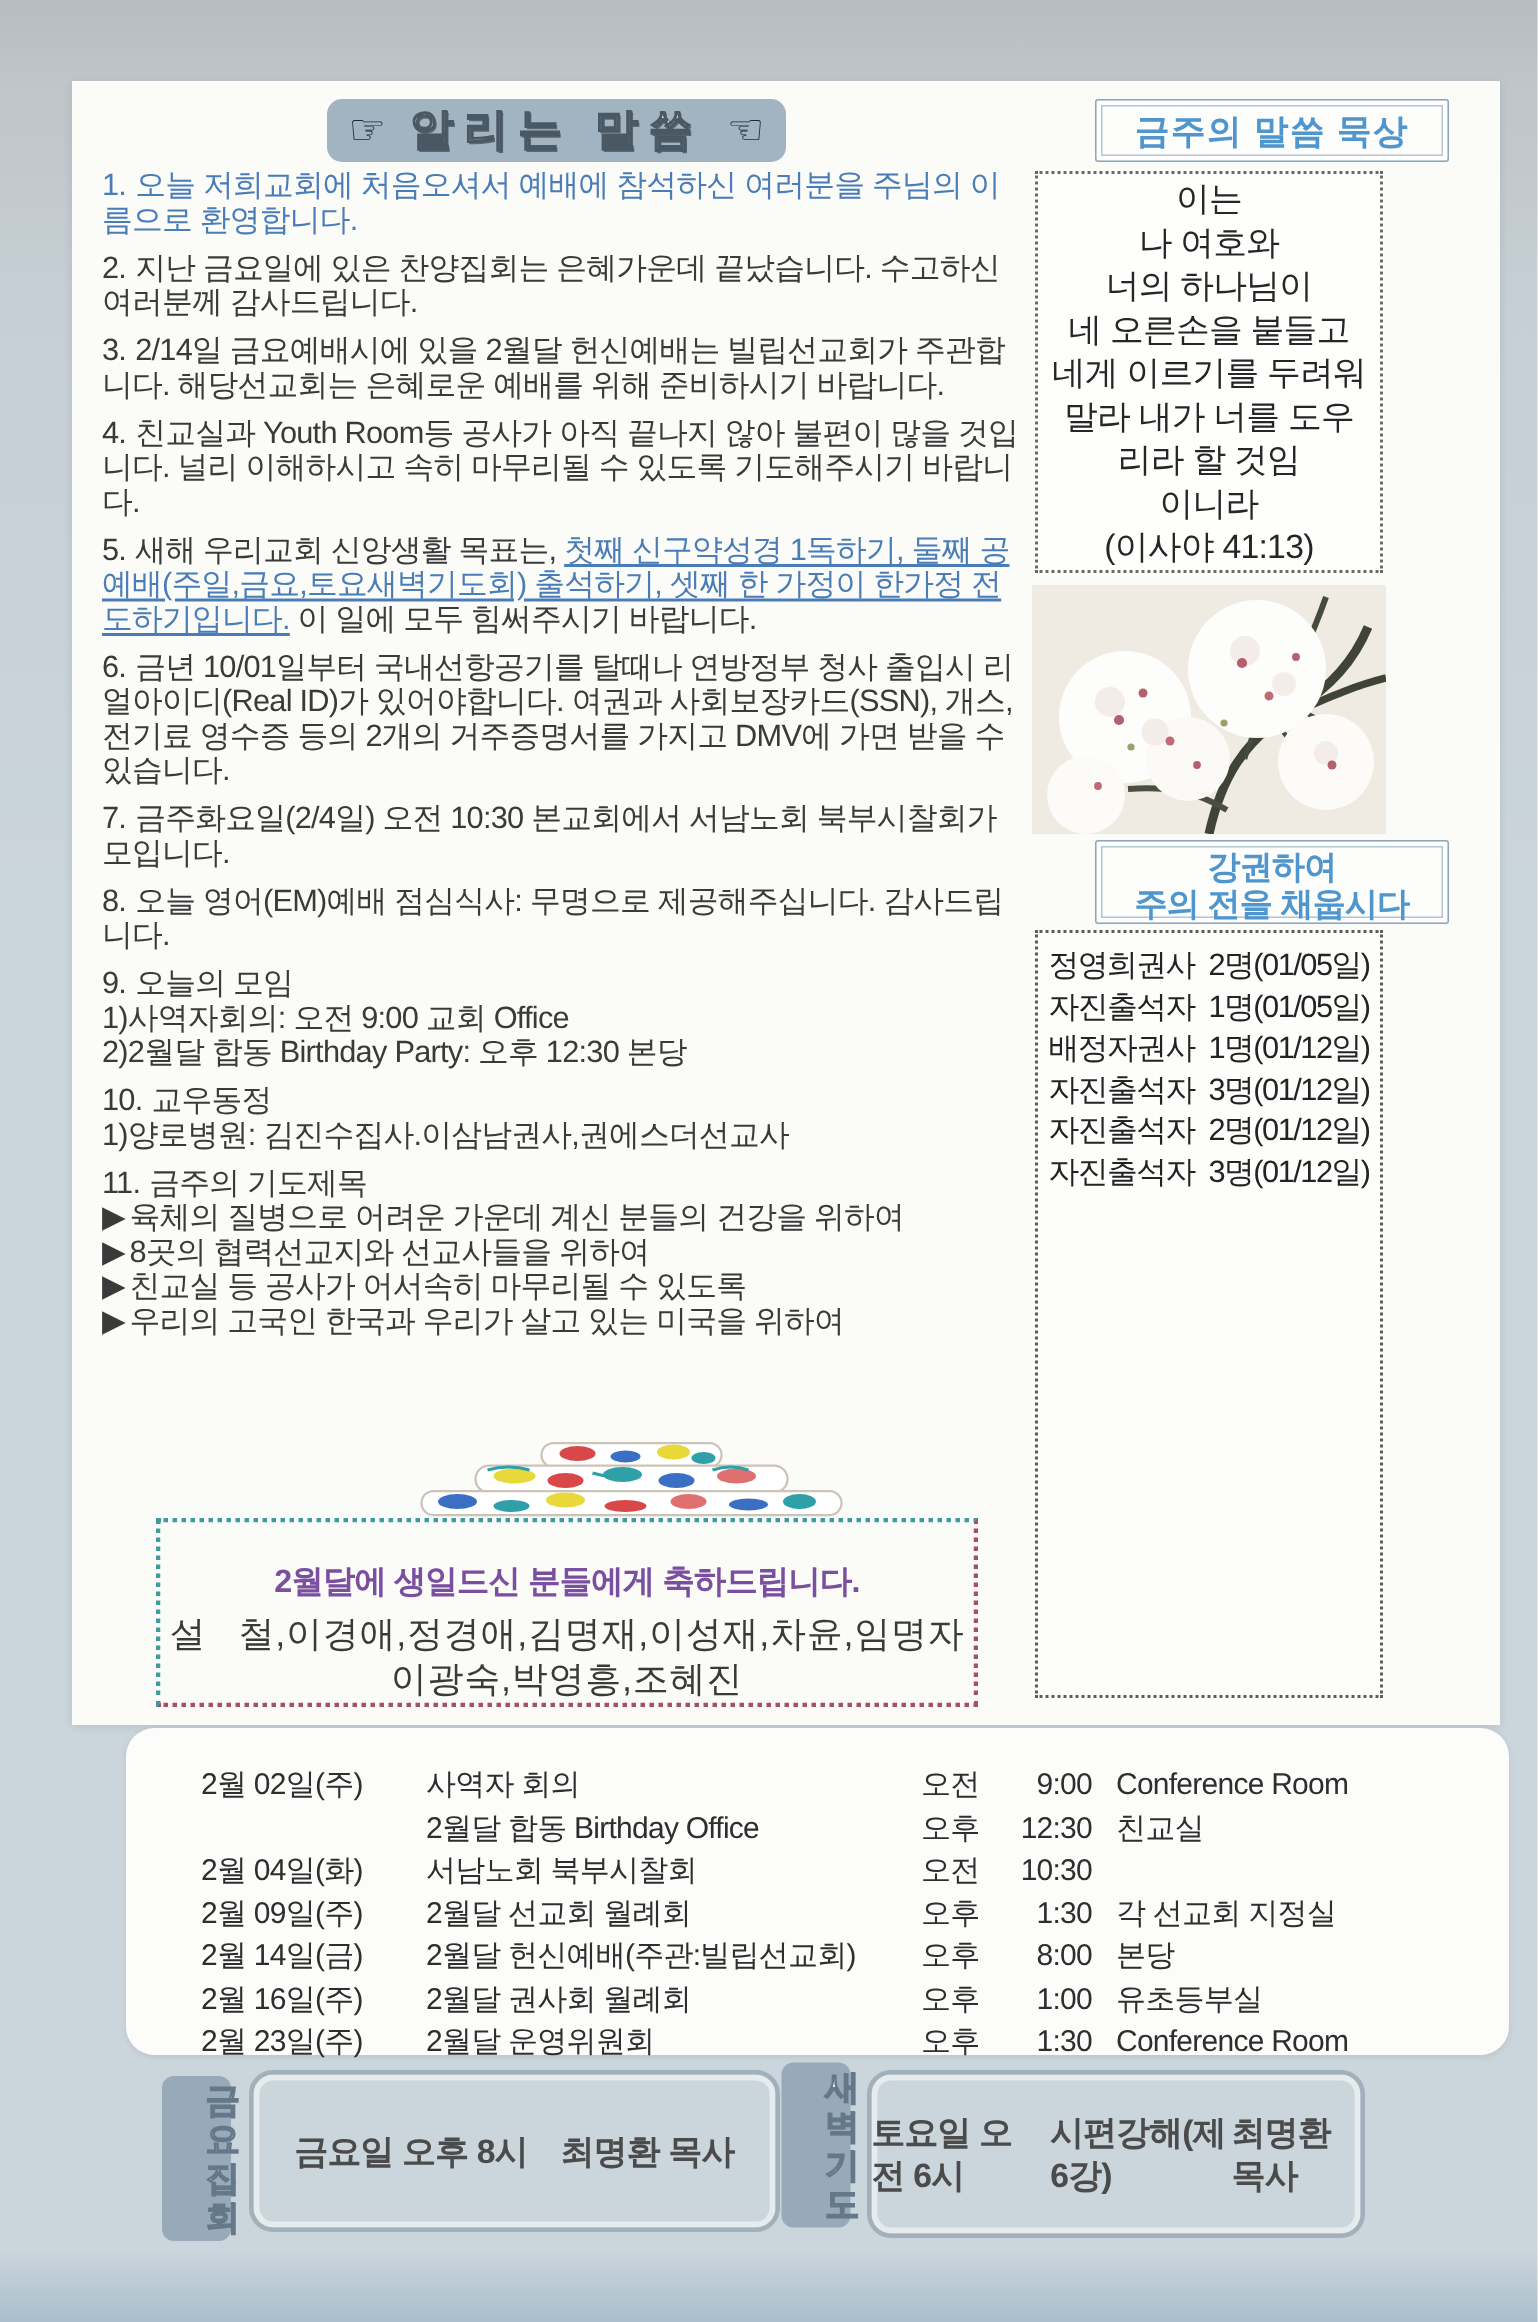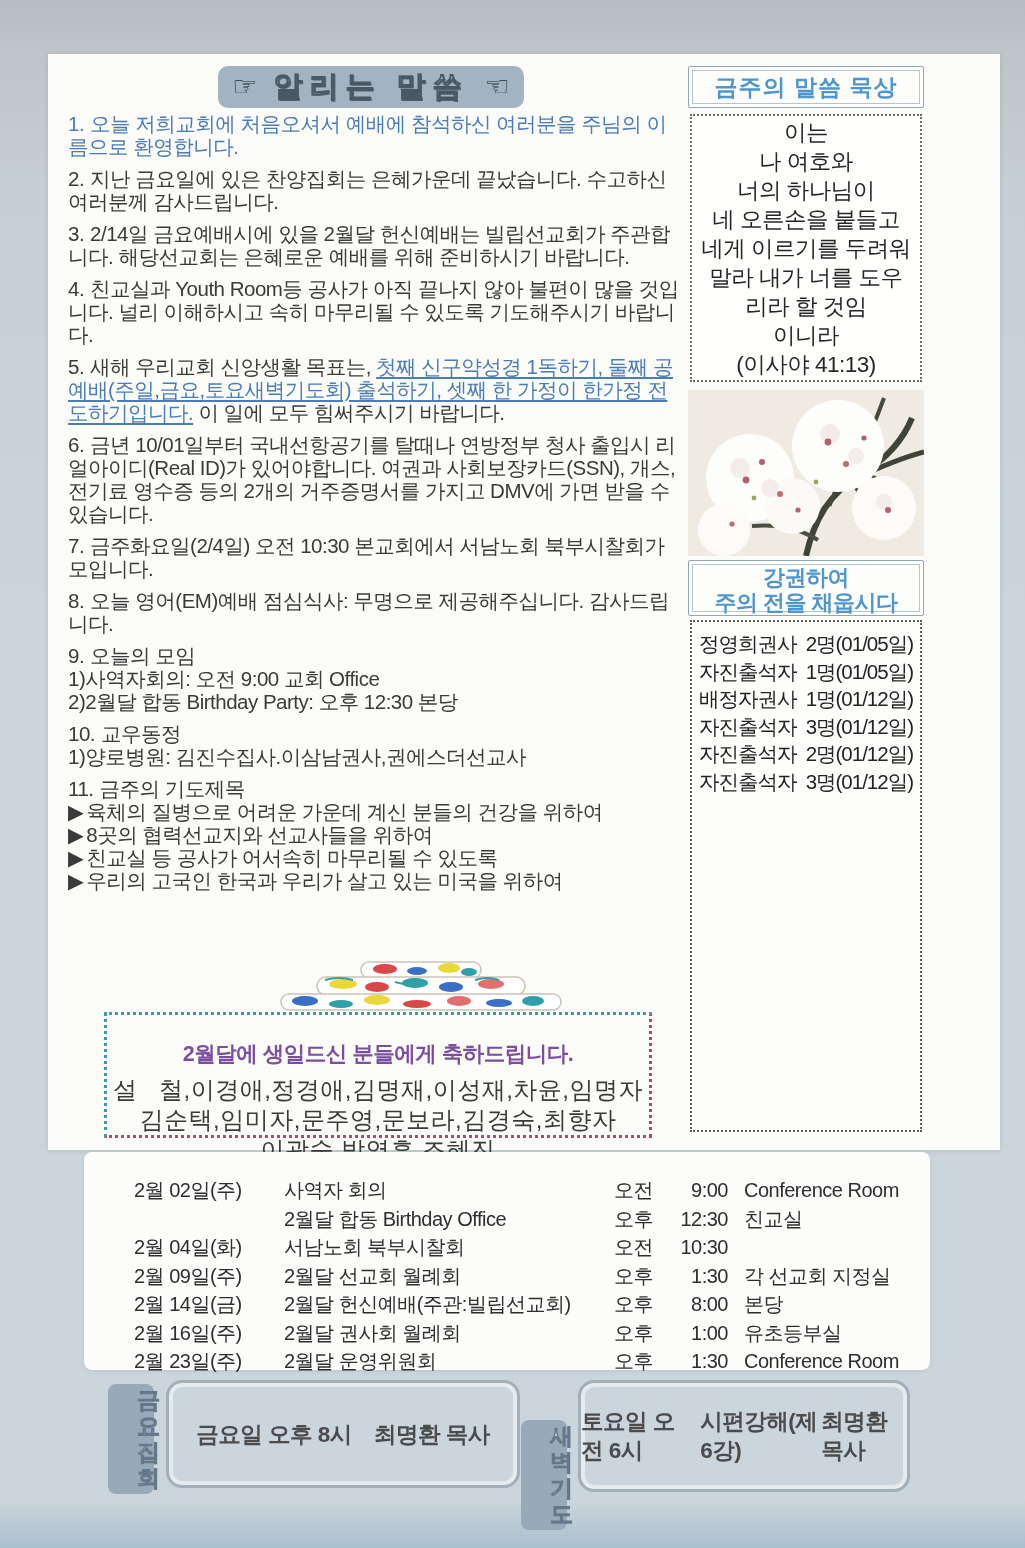--- a/index.html
+++ b/index.html
@@ -36,20 +36,21 @@
   .t-blue { color:#4a7cb8; }
   .und { color:#4a7cb8; text-decoration:underline; text-underline-offset:3px; }
   .sub { margin-left:30px; }
   .tri { margin-right:3px; color:#3a3a3a; }
   
   .rc-header {
     position:absolute; background:#fdfdfb; color:#4f96cf; font-weight:bold; text-align:center;
     border:1px solid #8fa6ba; border-radius:2px;
     box-shadow:inset 0 0 0 3px #ffffff, inset 0 0 0 4px #b3c5d3;
     box-sizing:border-box;
+    margin-left:42px;
   }
   .rc-h1 { left:688px; top:66px; width:236px; height:42px; font-size:23px; line-height:40px; letter-spacing:1px; }
   .rc-h2 { left:688px; top:560px; width:236px; height:56px; font-size:22px; line-height:25px; padding-top:4px; letter-spacing:-0.5px; }
   .verse-box {
     position:absolute; left:690px; top:114px; width:232px; height:268px;
     border:2px dotted #6a6a6a; background:#fefefc; box-sizing:border-box;
     display:flex; align-items:center; justify-content:center;
     text-align:center; font-size:22.5px; line-height:29px; color:#262626;
     white-space:pre-line; letter-spacing:-0.5px;
   }
@@ -67,41 +68,41 @@
   .cake { position:absolute; left:265px; top:958px; width:310px; height:56px; }
   .bday-box {
     position:absolute; left:104px; top:1012px; width:548px; height:126px; box-sizing:border-box;
     border:3px dotted; border-color:#3f9aa4 #a84f63 #a84f63 #3f9aa4;
     text-align:center; padding-top:24px;
   }
   .bday-title { color:#7b4fa0; font-size:21.5px; font-weight:bold; letter-spacing:-0.5px; margin-bottom:7px; }
   .bday-names { font-size:24px; line-height:30px; color:#3a3a3a; letter-spacing:0.5px; white-space:pre; }
   
   .sched {
-    position:absolute; left:84px; top:1152px; width:846px; height:218px;
-    background:#fcfcfa; border-radius:8px; box-sizing:border-box;
+    position:absolute; left:84px; top:1152px; width:922px; height:218px;
+    background:#fcfcfa; border-radius:19px; box-sizing:border-box;
     padding:24px 0 0 50px; box-shadow:0 1px 4px rgba(0,0,0,0.08);
   }
   .srow {
     display:grid; grid-template-columns:150px 330px 50px 64px 1fr;
     font-size:20px; line-height:28.5px; color:#2e2e2e; letter-spacing:-0.5px;
   }
   .srow .time { text-align:right; }
   .srow .place { padding-left:16px; }
   
   .vtile {
     position:absolute; width:46px; height:110px; background:#98aaba; border-radius:8px;
     display:flex; align-items:center; justify-content:center; box-sizing:border-box;padding-left:35px;
   }
   .vtile .vtxt {
     width:26px; font-size:23px; font-weight:bold; line-height:26px; text-align:center;
     color:#ffffff; -webkit-text-stroke:0.8px #65788a; word-break:break-all;
   }
   .vt1 { left:108px; top:1384px; }
-  .vt2 { left:521px; top:1420px; }
+  .vt2 { left:521px; top:1375px; }
   .ibox {
     position:absolute; border:3px solid #a2b0bc; border-radius:16px; box-sizing:border-box;
     box-shadow:inset 0 0 0 4px #e6ebee;
     display:flex; justify-content:center; align-items:center;
     color:#4b4b4b; font-size:22.5px; letter-spacing:-0.5px;font-weight:bold;
   }
   .ib1 { left:166px; top:1380px; width:354px; height:108px; gap:22px; }
   .ib2 { left:578px; top:1380px; width:332px; height:112px; gap:4px; line-height:29px; }
 </style>
 </head>
@@ -251,21 +252,20 @@
     <ellipse cx="152" cy="46" rx="14" ry="4" fill="#d94848"></ellipse>
     <ellipse cx="194" cy="43" rx="12" ry="5" fill="#e07070"></ellipse>
     <ellipse cx="234" cy="45" rx="13" ry="4" fill="#3a6fc4"></ellipse>
     <ellipse cx="268" cy="43" rx="11" ry="5" fill="#2fa0a8"></ellipse>
     <path d="M60,22 q14,-4 28,0 M130,24 q12,4 26,0 M210,22 q12,-4 24,0" stroke="#2fa0a8" stroke-width="2" fill="none"></path>
   </svg>
 
   <div class="bday-box">
     <div class="bday-title">2월달에 생일드신 분들에게 축하드립니다.</div>
     <div class="bday-names">설   철,이경애,정경애,김명재,이성재,차윤,임명자</div>
-    <div class="bday-names">김순택,임미자,문주영,문보라,김경숙,최향자</div>
     <div class="bday-names">이광숙,박영흥,조혜진</div>
   </div>
 
   <div class="sched">
     <div class="srow">
       <span class="date">2월 02일(주)</span>
       <span class="event">사역자 회의</span>
       <span class="ampm">오전</span>
       <span class="time">9:00</span>
       <span class="place">Conference Room</span>

